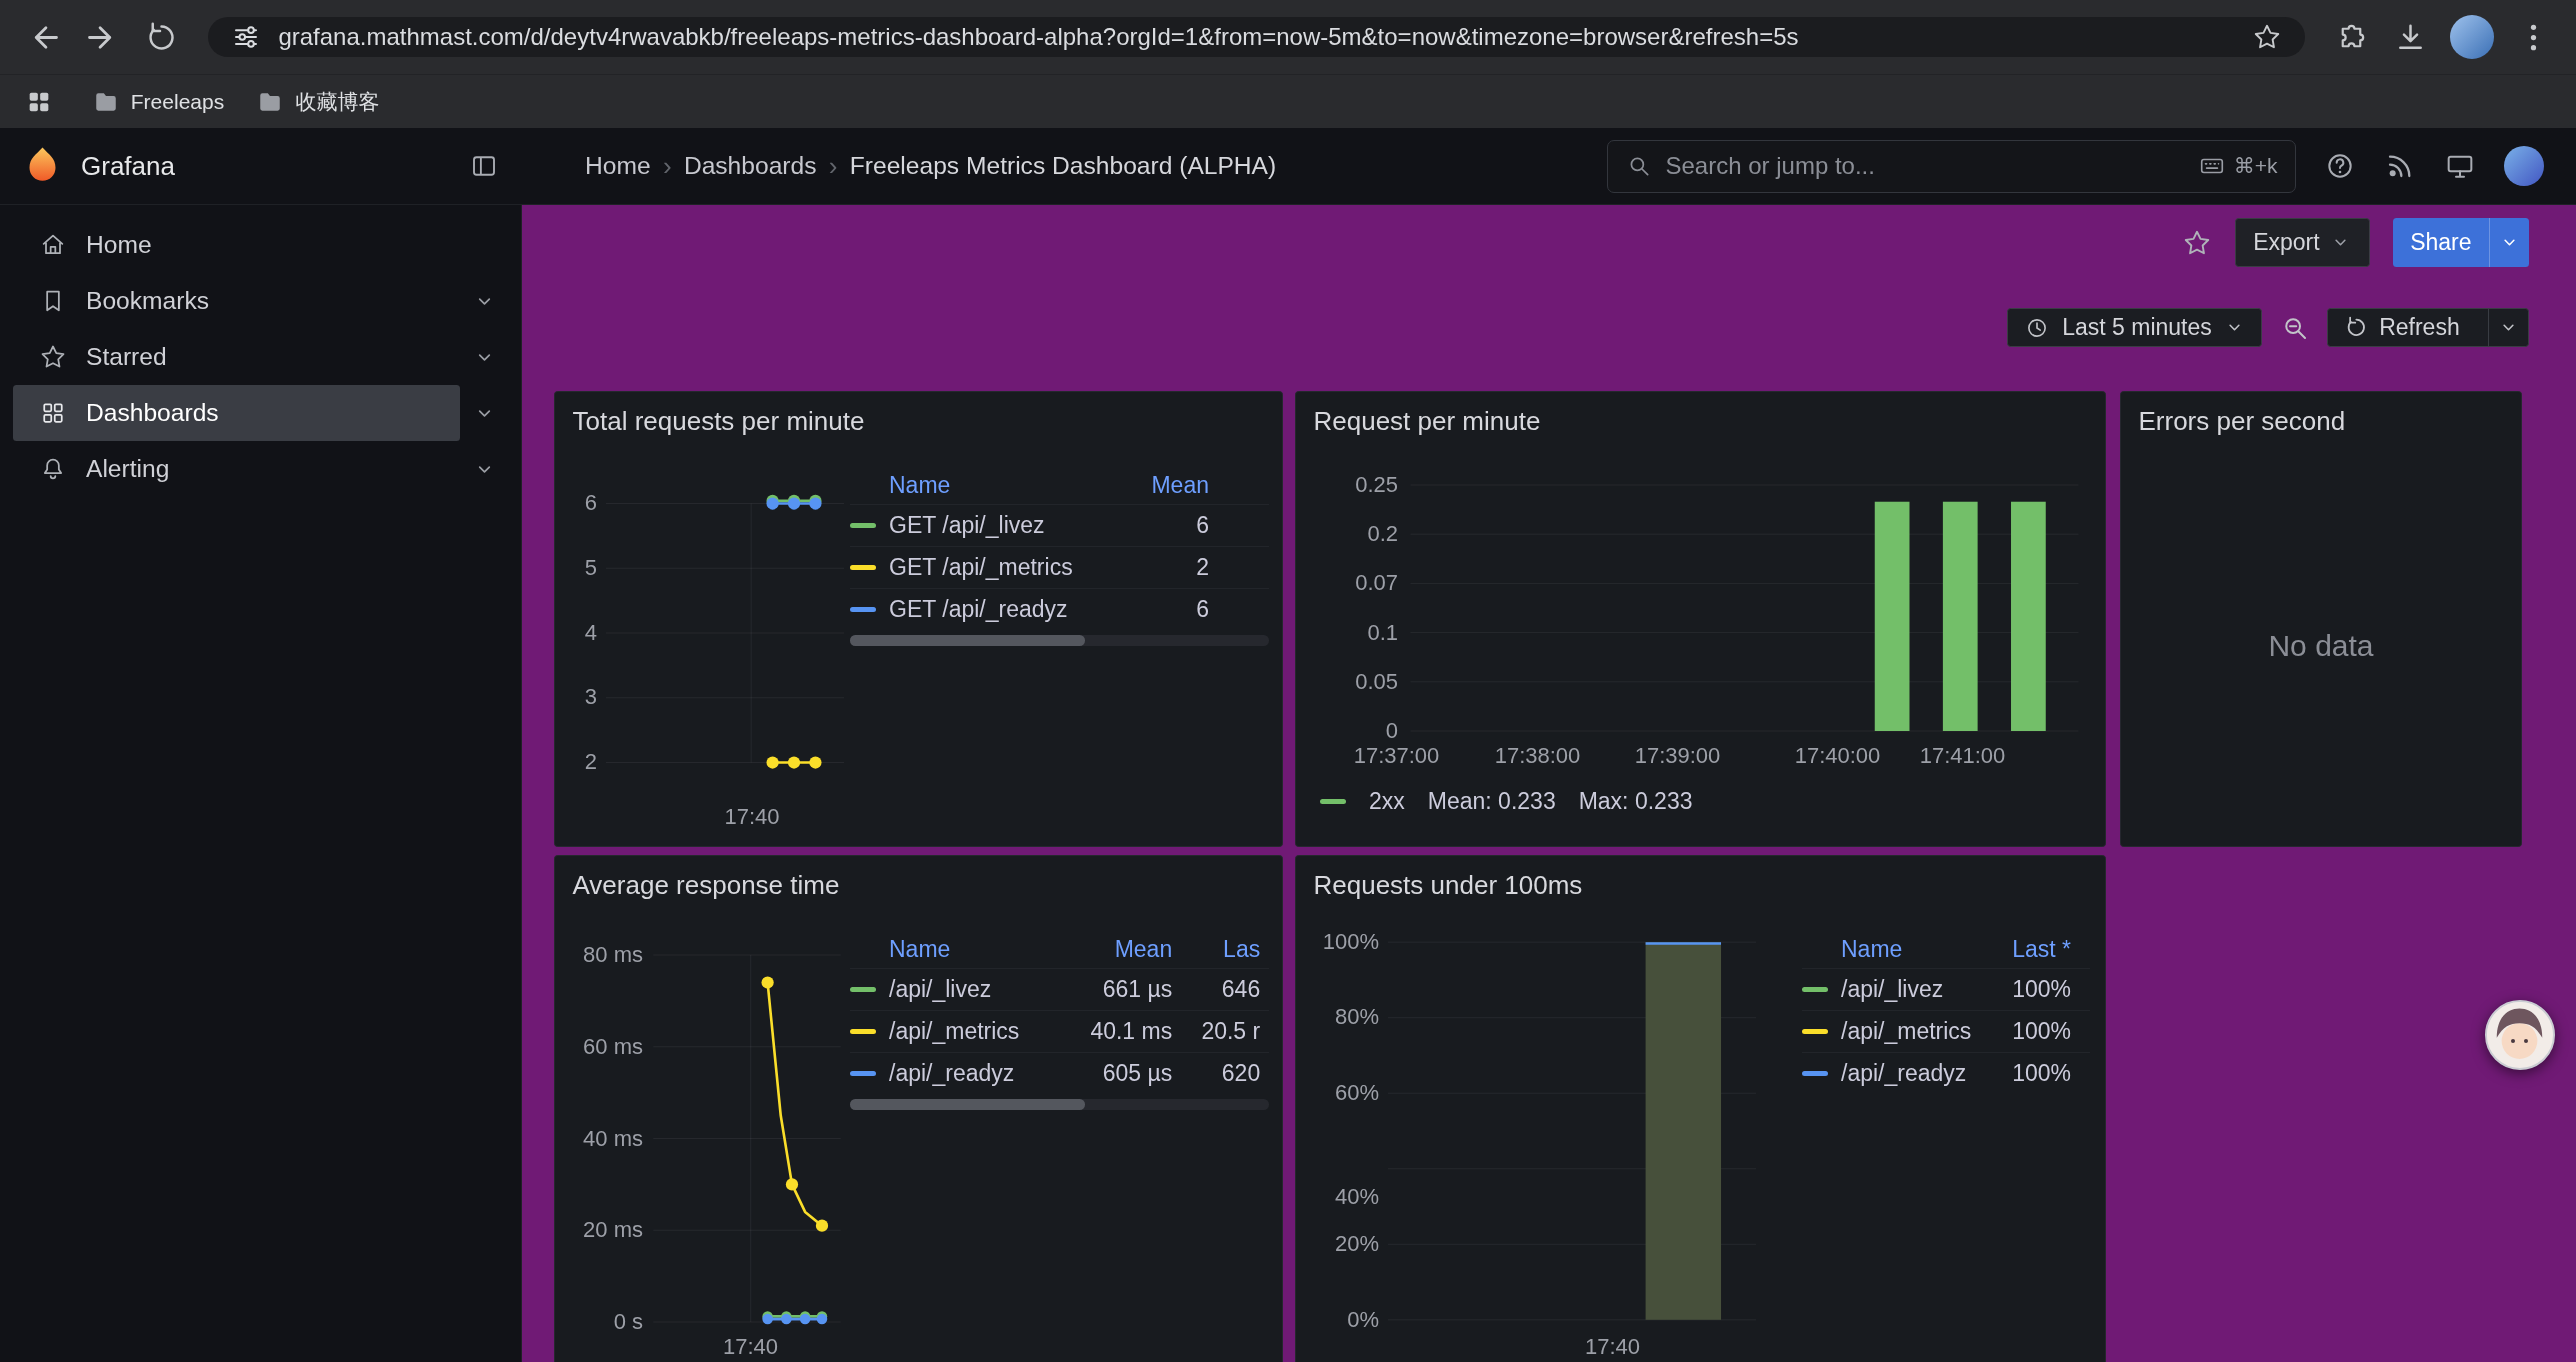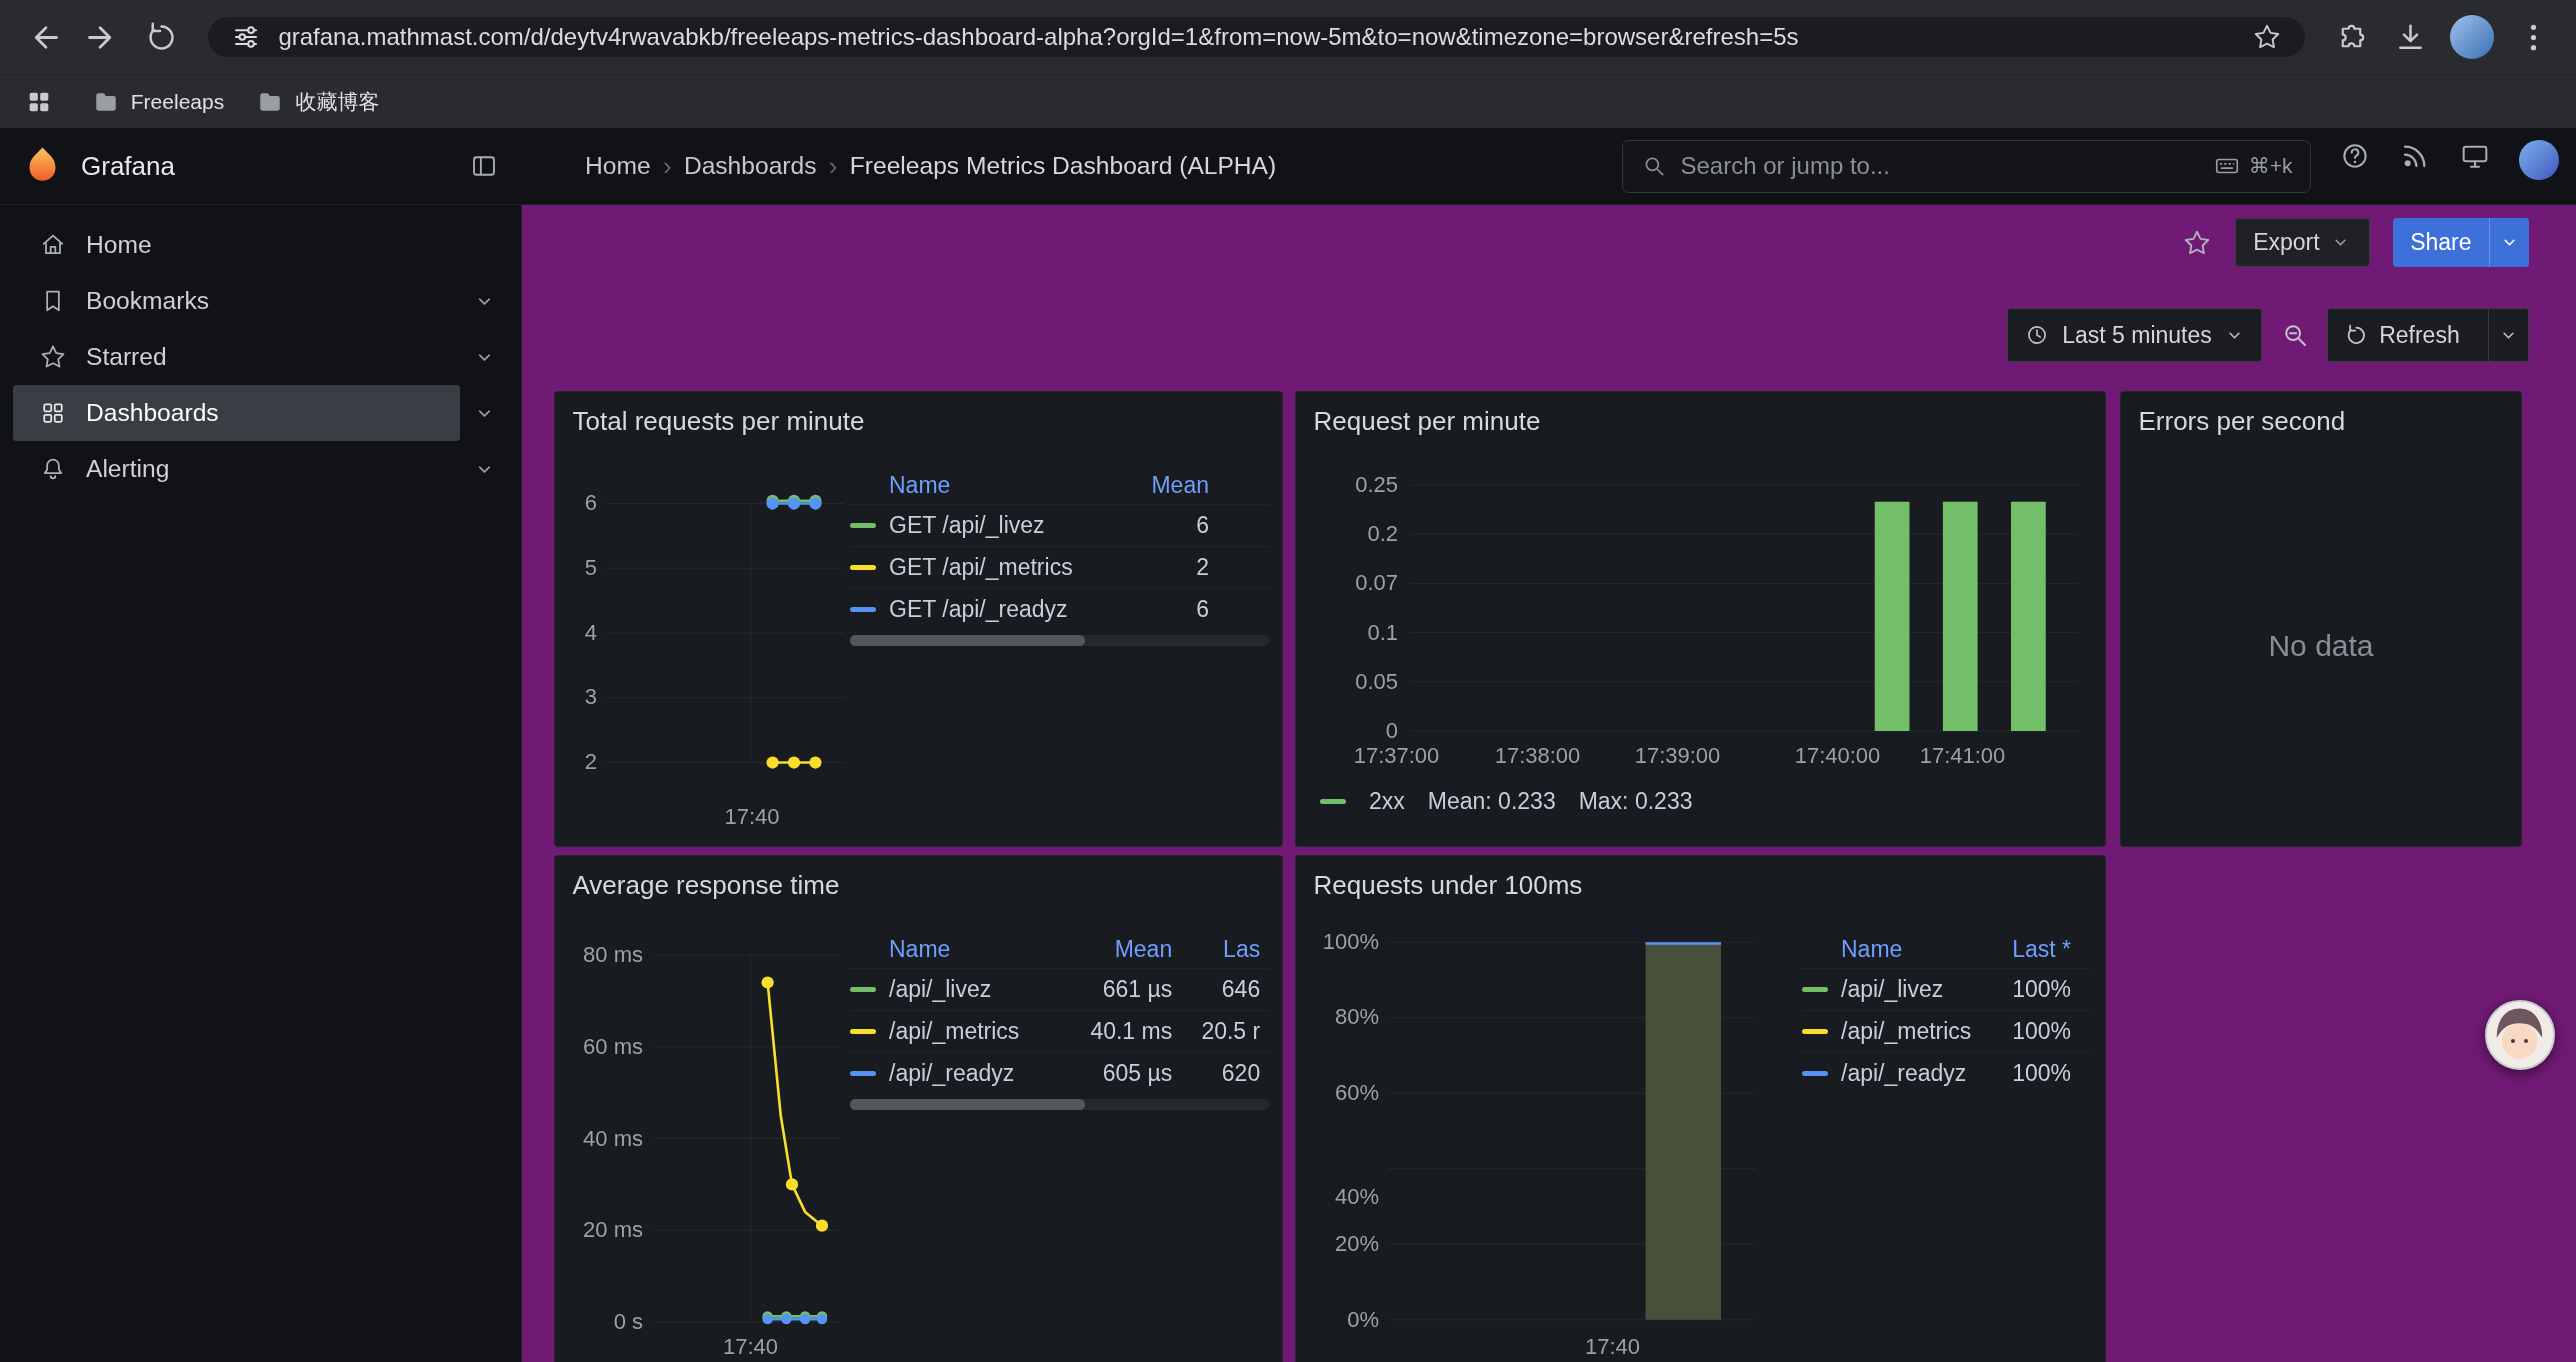--- a/index.html
+++ b/index.html
@@ -32,21 +32,21 @@
     border-bottom:0.9px solid #1f2126;display:flex;align-items:center}
   .gh-left{width:522px;height:100%;display:flex;align-items:center;padding:0 23px;gap:19px;flex:0 0 auto}
   .flame{width:39px;height:39px}
   .brand{color:#e7e8ea;font-size:26px;font-weight:500}
   .gbtn{color:#a9acb3;display:flex;align-items:center;justify-content:center}
   .dock{margin-left:auto}
   .crumbs{display:flex;align-items:center;gap:12.3px;padding-left:63px;font-size:24.6px;color:#c7c8cf;white-space:nowrap}
   .crumb{color:#c7c8cf;text-decoration:none}
   .crumb.current{color:#d6d7dc}
   .sep{color:#62656c;font-size:26px}
-  .gh-right{margin-left:auto;display:flex;align-items:flex-start;gap:28px;padding-right:17px}
+  .gh-right{margin-left:auto;display:flex;align-items:center;gap:28px;padding-right:32px}
   .searchbox{width:689px;height:53px;border:0.9px solid #33363d;background:#141519;border-radius:7px;
     display:flex;align-items:center;padding:0 17.5px;gap:14px;color:#8b8e96;font-size:24px}
   .kbd{margin-left:auto;display:flex;align-items:center;gap:8.8px;color:#9a9da5;font-size:21px}
   .gavatar{width:40px;height:40px;border-radius:50%;background:linear-gradient(135deg,#7ab1e8,#4256c2)}
 
   
   .gbody{position:absolute;top:205px;left:0;right:0;bottom:0;display:flex}
   .sidebar{width:522px;flex:0 0 auto;border-right:0.9px solid #1f2126;padding-top:12.3px}
   .nav-item{height:56px;display:flex;align-items:center;padding:0 12.3px 0 13px}
   .nav-link{flex:1;height:100%;display:flex;align-items:center;gap:19px;padding:0 26px;
@@ -59,21 +59,21 @@
   .content{flex:1;position:relative;background:#701a75;overflow:hidden}
   .row-actions{position:absolute;top:13px;right:47px;display:flex;align-items:center;gap:23px}
   .fav-star{color:#b0b3b9}
   .btn-export{height:49px;padding:0 17.5px;border:0.9px solid #393c43;background:#1f2126;border-radius:3.5px;
     color:#d5d6db;font-size:23px;display:flex;align-items:center;gap:10.5px}
   .btn-export .ic{color:#9da0a8}
   .btn-share{height:49px;background:#3d71d9;border-radius:3.5px;color:#fff;display:flex;align-items:stretch;font-size:23px;overflow:hidden}
   .share-main{display:flex;align-items:center;padding:0 17.5px}
   .share-caret{width:40px;display:flex;align-items:center;justify-content:center;border-left:0.9px solid rgba(255,255,255,.25)}
   .row-time{position:absolute;top:103px;right:47px;display:flex;align-items:center;gap:17.5px}
-  .tbar-btn{height:54px;border:0.9px solid #393c43;background:#1b1d22;border-radius:3.5px;color:#d5d6db;
+  .tbar-btn{height:39px;border:0.9px solid #393c43;background:#1b1d22;border-radius:3.5px;color:#d5d6db;
     font-size:23px;display:flex;align-items:center;gap:12.3px;padding:0 16px}
   .tbar-btn .ic{color:#c2c4c9}
   .tbar-btn.split{padding:0}
   .rf-main{display:flex;align-items:center;gap:10.5px;padding:0 16px;height:100%}
   .rf-caret{width:40px;height:100%;display:flex;align-items:center;justify-content:center;border-left:0.9px solid #393c43}
   .icon-only{color:#c2c4c9;display:flex;align-items:center;justify-content:center}
 
   
   .panel{position:absolute;background:#181b1f;border:0.9px solid #25272e;border-radius:3.5px;overflow:hidden}
   .panel-title{position:absolute;top:14px;left:17.5px;font-size:26px;font-weight:500;color:#d8d9de}

